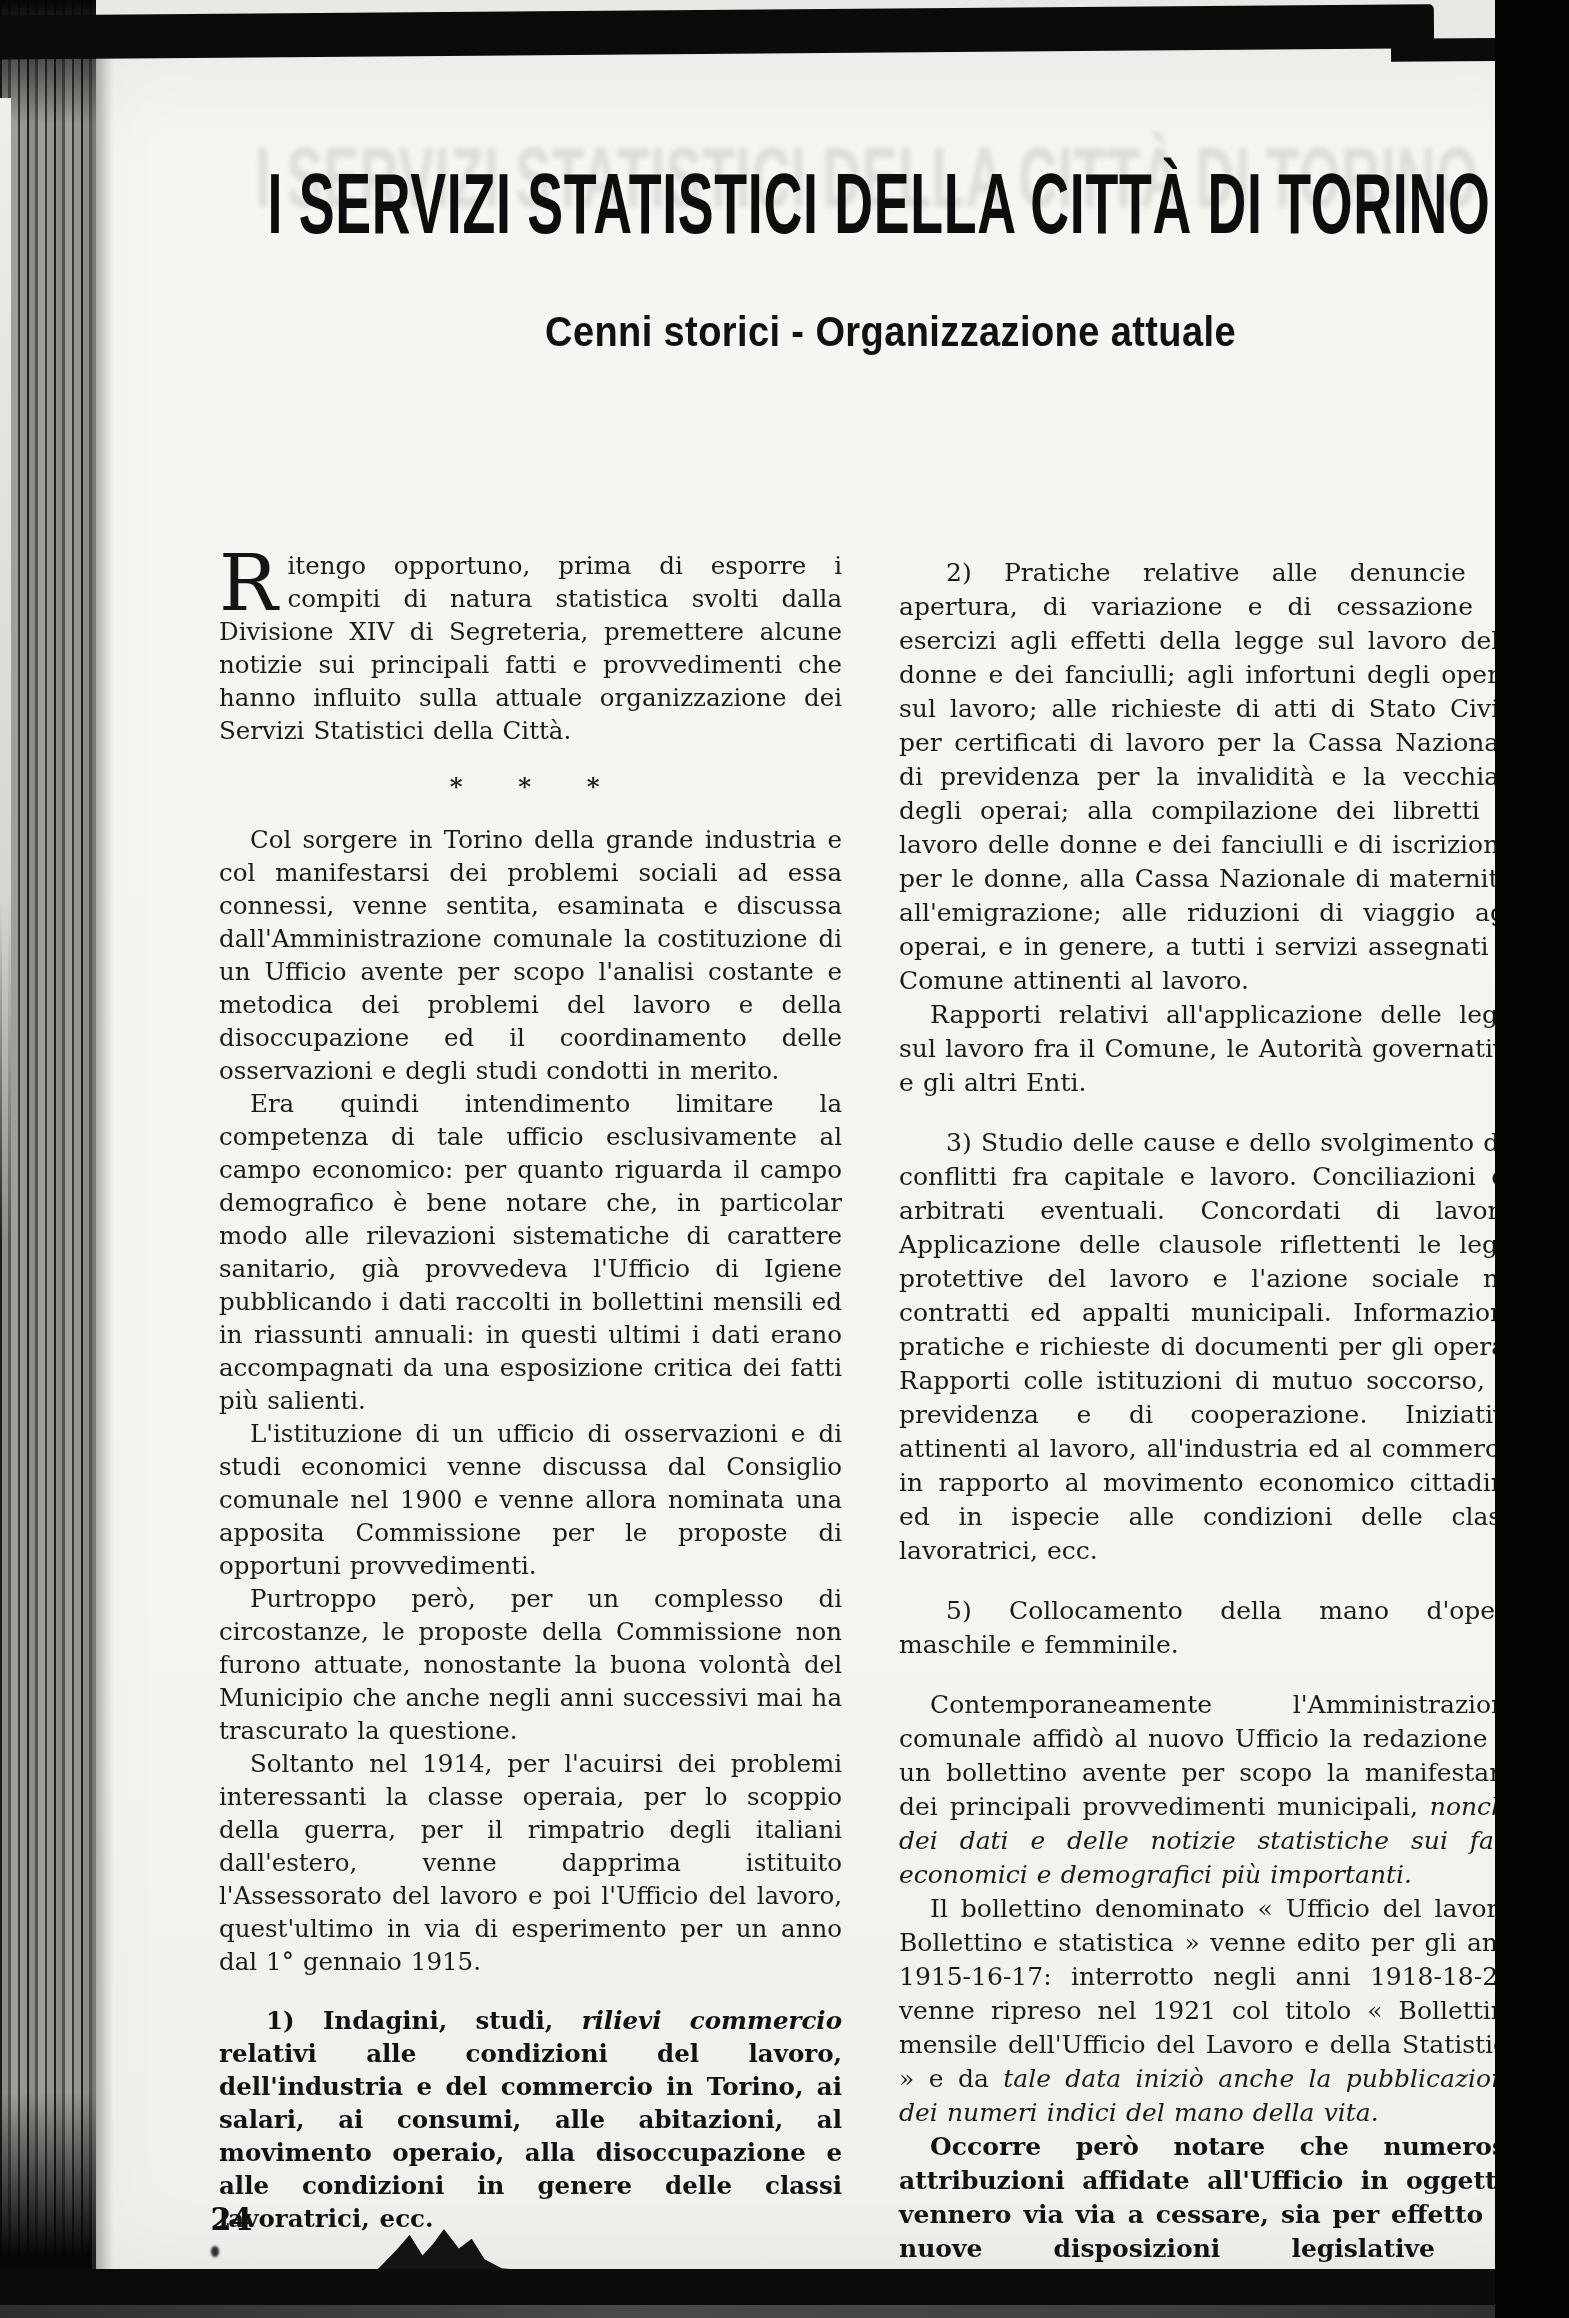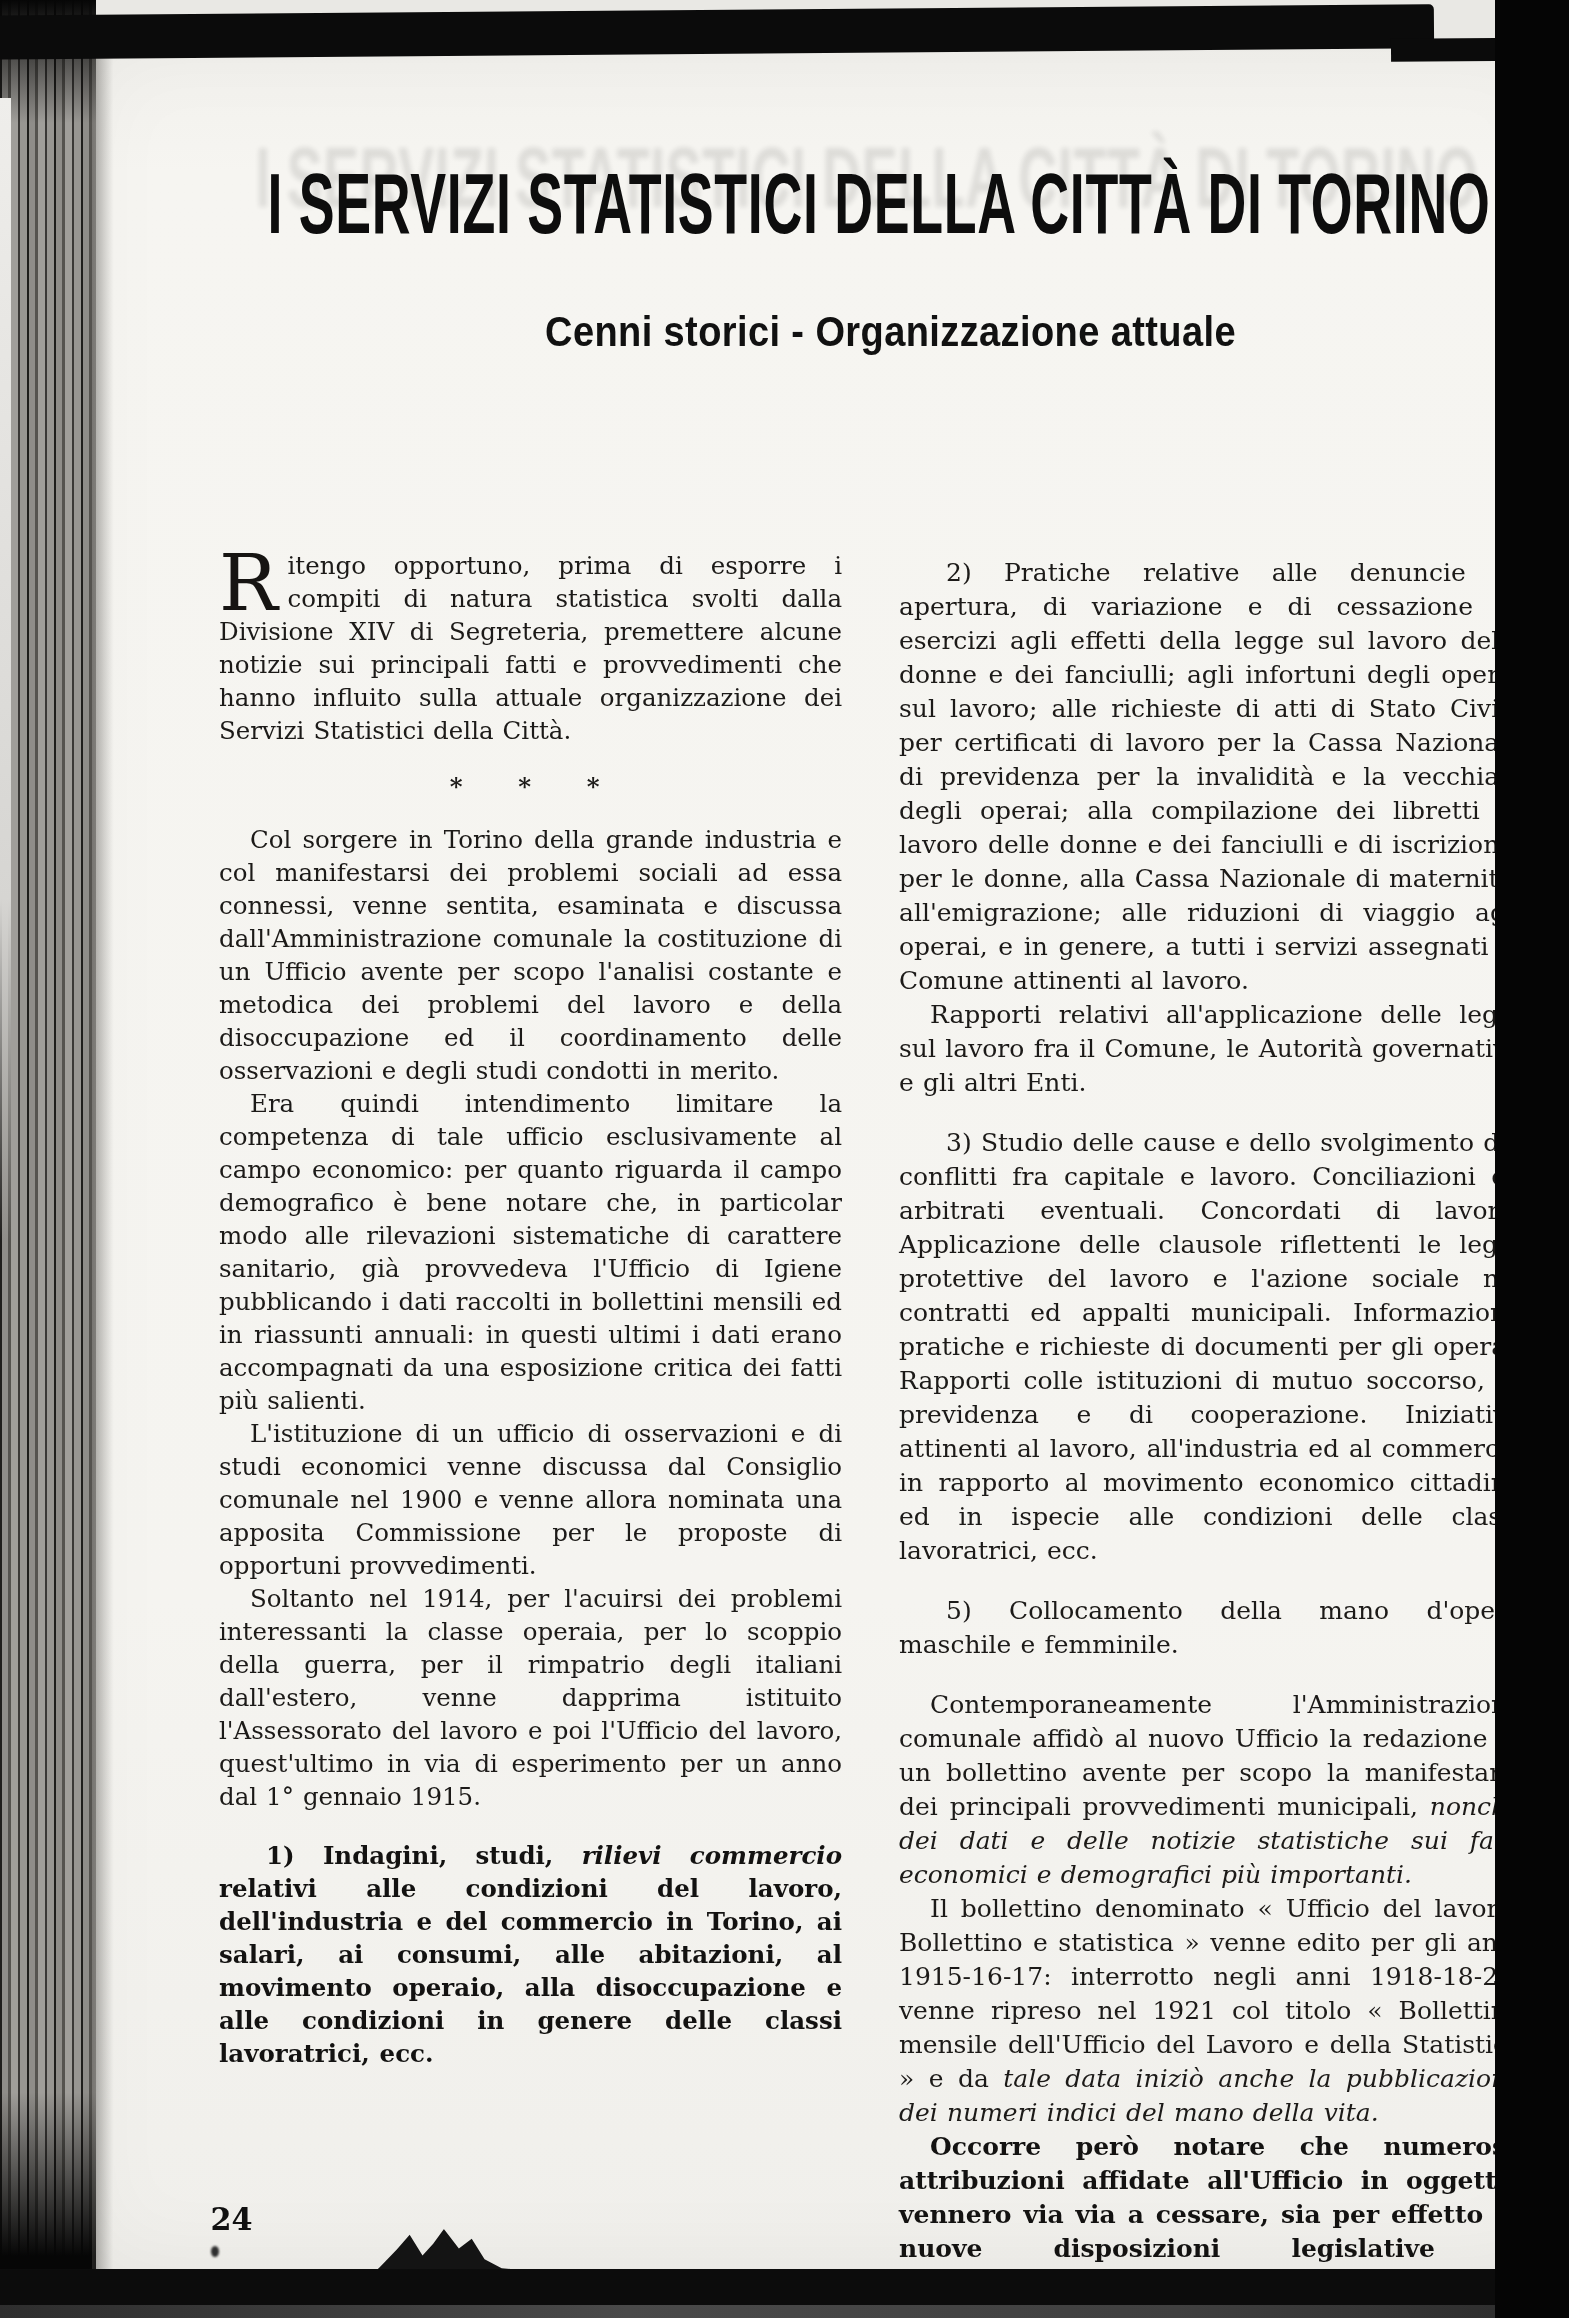--- a/index.html
+++ b/index.html
@@ -137,20 +137,21 @@
   </div>
 
   <div class="col col-left">
     <p class="flush">
       <span class="dropcap">R</span><span>itengo opportuno, prima di esporre i compiti di natura statistica svolti dalla Divisione XIV di Segreteria, premettere alcune notizie sui principali fatti e provvedimenti che hanno influito sulla attuale organizzazione dei Servizi Statistici della Città.</span>
     </p>
     <p class="sep">* * *</p>
     <p>Col sorgere in Torino della grande industria e col manifestarsi dei problemi sociali ad essa connessi, venne sentita, esaminata e discussa dall'Amministrazione comunale la costituzione di un Ufficio avente per scopo l'analisi costante e metodica dei problemi del lavoro e della disoccupazione ed il coordinamento delle osservazioni e degli studi condotti in merito.</p>
     <p>Era quindi intendimento limitare la competenza di tale ufficio esclusivamente al campo economico: per quanto riguarda il campo demografico è bene notare che, in particolar modo alle rilevazioni sistematiche di carattere sanitario, già provvedeva l'Ufficio di Igiene pubblicando i dati raccolti in bollettini mensili ed in riassunti annuali: in questi ultimi i dati erano accompagnati da una esposizione critica dei fatti più salienti.</p>
     <p>L'istituzione di un ufficio di osservazioni e di studi economici venne discussa dal Consiglio comunale nel 1900 e venne allora nominata una apposita Commissione per le proposte di opportuni provvedimenti.</p>
+    <p>Purtroppo però, per un complesso di circostanze, le proposte della Commissione non furono attuate, nonostante la buona volontà del Municipio che anche negli anni successivi mai ha trascurato la questione.</p>
     <p>Soltanto nel 1914, per l'acuirsi dei problemi interessanti la classe operaia, per lo scoppio della guerra, per il rimpatrio degli italiani dall'estero, venne dapprima istituito l'Assessorato del lavoro e poi l'Ufficio del lavoro, quest'ultimo in via di esperimento per un anno dal 1° gennaio 1915.</p>
     <p class="num gap ink">
       <span>1) Indagini, studi, </span><span class="it">rilievi commercio</span><span> relativi alle condizioni del lavoro, dell'industria e del commercio in Torino, ai salari, ai consumi, alle abitazioni, al movimento operaio, alla disoccupazione e alle condizioni in genere delle classi lavoratrici, ecc.</span>
     </p>
   </div>
 
   <div class="col col-right">
     <p class="num">2) Pratiche relative alle denuncie di apertura, di variazione e di cessazione di esercizi agli effetti della legge sul lavoro delle donne e dei fanciulli; agli infortuni degli operai sul lavoro; alle richieste di atti di Stato Civile per certificati di lavoro per la Cassa Nazionale di previdenza per la invalidità e la vecchiaia degli operai; alla compilazione dei libretti di lavoro delle donne e dei fanciulli e di iscrizione, per le donne, alla Cassa Nazionale di maternità; all'emigrazione; alle riduzioni di viaggio agli operai, e in genere, a tutti i servizi assegnati al Comune attinenti al lavoro.</p>
     <p>Rapporti relativi all'applicazione delle leggi sul lavoro fra il Comune, le Autorità governative e gli altri Enti.</p>
     <p class="num gap">3) Studio delle cause e dello svolgimento dei conflitti fra capitale e lavoro. Conciliazioni ed arbitrati eventuali. Concordati di lavoro. Applicazione delle clausole riflettenti le leggi protettive del lavoro e l'azione sociale nei contratti ed appalti municipali. Informazioni, pratiche e richieste di documenti per gli operai. Rapporti colle istituzioni di mutuo soccorso, di previdenza e di cooperazione. Iniziative attinenti al lavoro, all'industria ed al commercio in rapporto al movimento economico cittadino ed in ispecie alle condizioni delle classi lavoratrici, ecc.</p>

